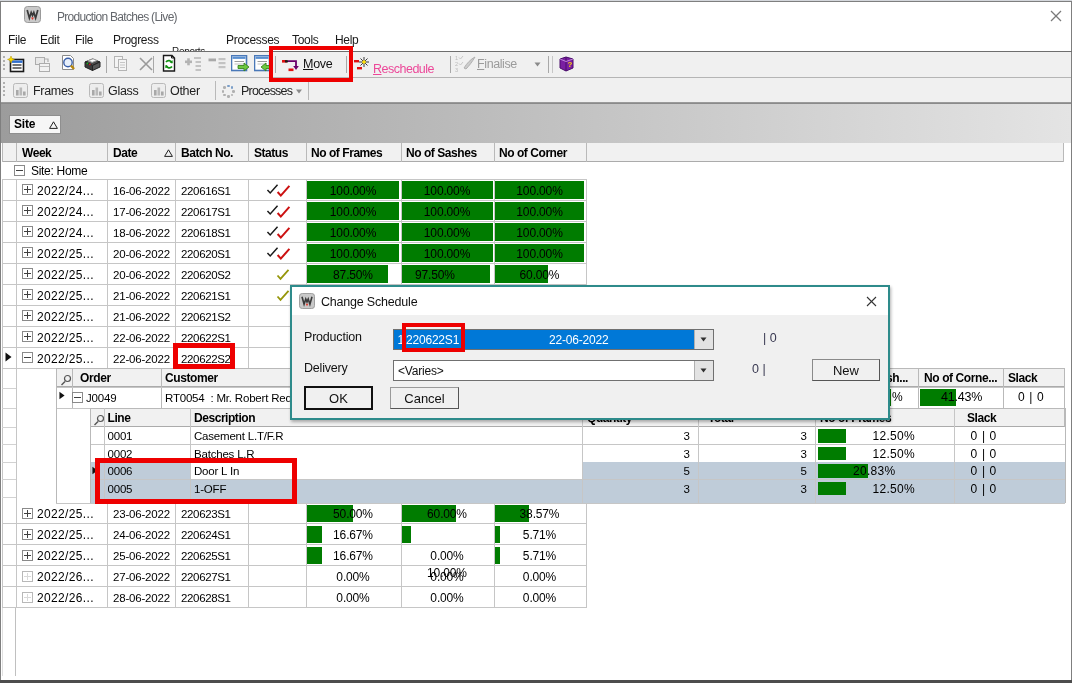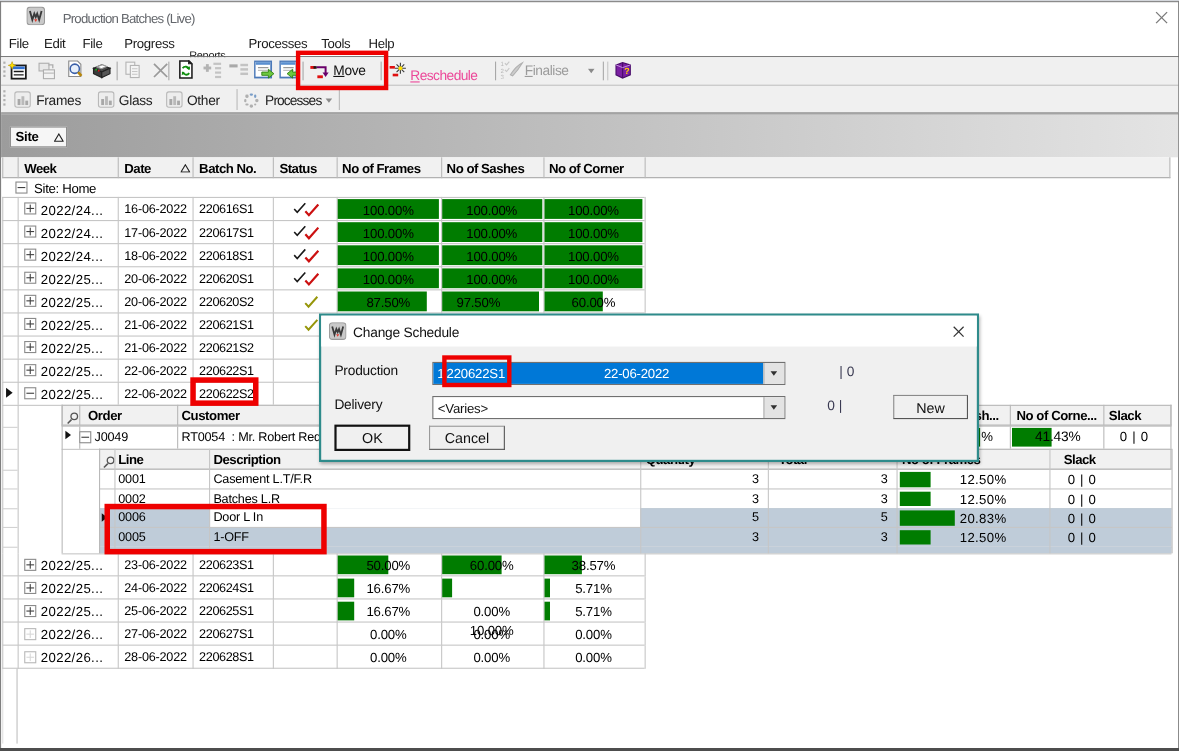--- a/index.html
+++ b/index.html
@@ -623,21 +623,21 @@
 <div style="position:absolute;left:853px;top:446.5px;font-size:12px;line-height:15px;white-space:nowrap;color:#000;width:62px;text-align:right;letter-spacing:0.3px;">12.50%</div>
 <div style="position:absolute;left:954px;top:446.5px;font-size:12px;line-height:15px;white-space:nowrap;color:#000;width:60px;text-align:center;letter-spacing:1.1px;">0 | 0</div>
 <div style="position:absolute;left:89.5px;top:462.0px;width:975px;height:17.5px;background:#bfccd9;"></div>
 <div style="position:absolute;left:190.5px;top:462.0px;width:391px;height:17.5px;background:#fff;"></div>
 <div style="position:absolute;left:89.5px;top:479.0px;width:975.0px;height:1px;background:#c6c6c6;"></div>
 <div style="position:absolute;left:107.5px;top:464.0px;font-size:11.5px;line-height:14.5px;white-space:nowrap;color:#000;letter-spacing:-0.2px;">0006</div>
 <div style="position:absolute;left:194px;top:464.0px;font-size:11.5px;line-height:14.5px;white-space:nowrap;color:#000;letter-spacing:-0.2px;">Door L In</div>
 <div style="position:absolute;left:660px;top:464.0px;font-size:11.5px;line-height:14.5px;white-space:nowrap;color:#000;width:30px;text-align:right;">5</div>
 <div style="position:absolute;left:777px;top:464.0px;font-size:11.5px;line-height:14.5px;white-space:nowrap;color:#000;width:30px;text-align:right;">5</div>
 <div style="position:absolute;left:818px;top:464.0px;width:50px;height:13.5px;background:#007c00;"></div>
-<div style="position:absolute;left:853px;top:464.0px;font-size:12px;line-height:15px;white-space:nowrap;color:#000;width:62px;text-align:right;letter-spacing:0.3px;">20.83%</div>
+<div style="position:absolute;left:853px;top:464.0px;font-size:12px;line-height:15px;white-space:nowrap;color:#000;width:62px;letter-spacing:0.3px;">20.83%</div>
 <div style="position:absolute;left:954px;top:464.0px;font-size:12px;line-height:15px;white-space:nowrap;color:#000;width:60px;text-align:center;letter-spacing:1.1px;">0 | 0</div>
 <div style="position:absolute;left:89.5px;top:479.5px;width:975px;height:17.5px;background:#bfccd9;"></div>
 <div style="position:absolute;left:89.5px;top:496.5px;width:975.0px;height:1px;background:#c6c6c6;"></div>
 <div style="position:absolute;left:107.5px;top:481.5px;font-size:11.5px;line-height:14.5px;white-space:nowrap;color:#000;letter-spacing:-0.2px;">0005</div>
 <div style="position:absolute;left:194px;top:481.5px;font-size:11.5px;line-height:14.5px;white-space:nowrap;color:#000;letter-spacing:-0.2px;">1-OFF</div>
 <div style="position:absolute;left:660px;top:481.5px;font-size:11.5px;line-height:14.5px;white-space:nowrap;color:#000;width:30px;text-align:right;">3</div>
 <div style="position:absolute;left:777px;top:481.5px;font-size:11.5px;line-height:14.5px;white-space:nowrap;color:#000;width:30px;text-align:right;">3</div>
 <div style="position:absolute;left:818px;top:481.5px;width:28px;height:13.5px;background:#007c00;"></div>
 <div style="position:absolute;left:853px;top:481.5px;font-size:12px;line-height:15px;white-space:nowrap;color:#000;width:62px;text-align:right;letter-spacing:0.3px;">12.50%</div>
 <div style="position:absolute;left:954px;top:481.5px;font-size:12px;line-height:15px;white-space:nowrap;color:#000;width:60px;text-align:center;letter-spacing:1.1px;">0 | 0</div>

